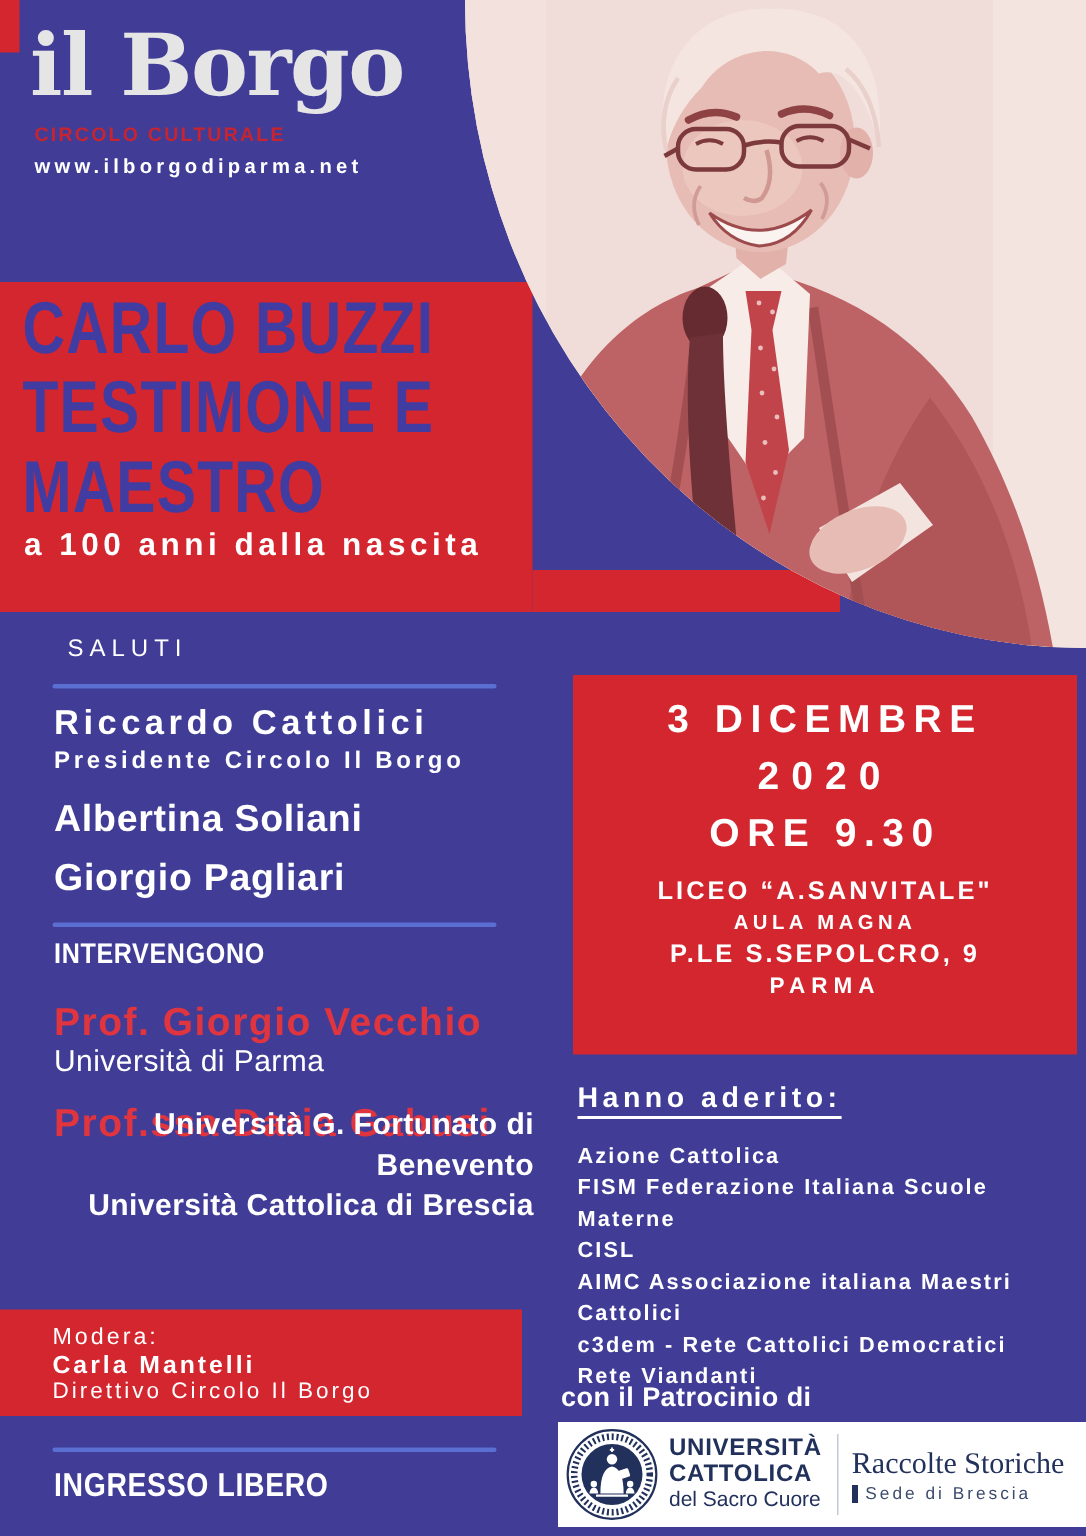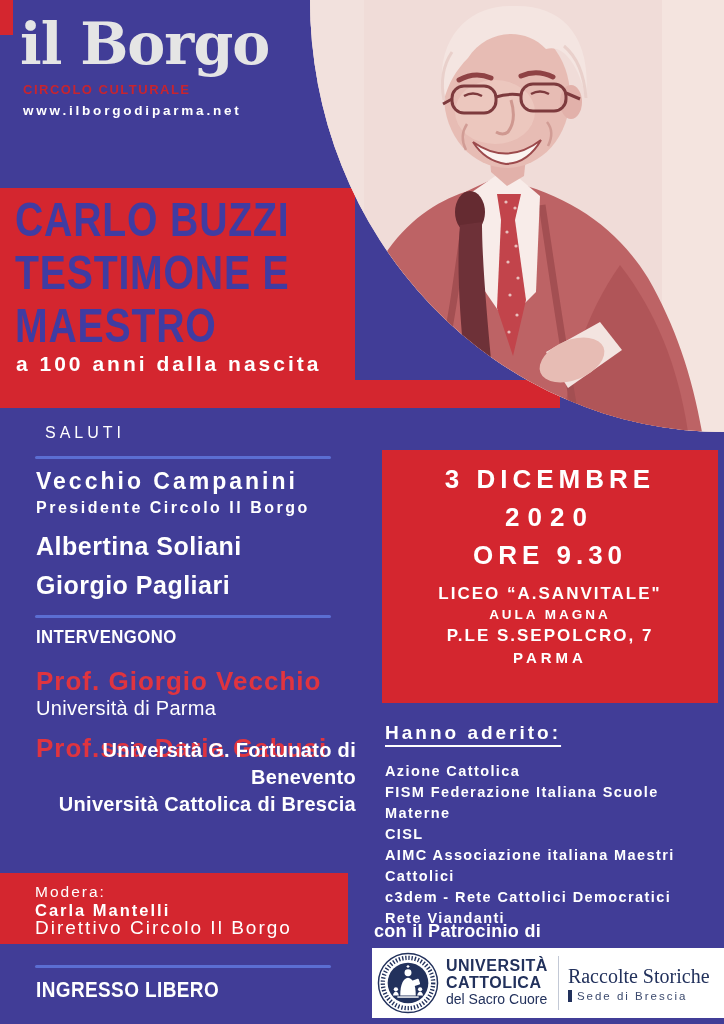--- a/index.html
+++ b/index.html
@@ -66,21 +66,21 @@
   .prof2-name { left:36px; top:733px; color:#e0343f; font-weight:bold; font-size:26px; letter-spacing:1px; white-space:nowrap; }
   .prof2-affs { left:36px; top:737px; width:320px; color:#fff; font-weight:bold; font-size:20px; line-height:27px; letter-spacing:0.3px;text-align:right; }
   .prof2-affs .aff-line-2 { white-space:nowrap; }
 
   .modera-box {
     left:0; top:873px; width:348px; height:71px; background:#d4262f;
     color:#fff; padding:10px 0 0 35px; box-sizing:border-box;
   }
   .modera-label { font-size:15.5px; letter-spacing:2px; line-height:18px; }
   .modera-name  { font-size:16.5px; font-weight:bold; letter-spacing:2px; line-height:18px; }
-  .modera-role  { font-size:19px; letter-spacing:2px; line-height:18px; }
+  .modera-role  { font-size:15px; letter-spacing:2px; line-height:18px; }
 
   .ingresso {
     left:36px; top:977px; color:#fff; font-weight:bold; font-size:22px; letter-spacing:0.5px;
     transform:scaleX(0.86); transform-origin:left top; white-space:nowrap;
   }
 
   
   .event-box {
     left:382px; top:450px; width:336px; height:253px; background:#d4262f;
     color:#ffffff; text-align:center; box-sizing:border-box; padding-top:10px;
@@ -196,21 +196,21 @@
       <ellipse cx="160" cy="212" rx="15" ry="21" fill="#652b31"></ellipse>
       <path d="M150 225 C146 270 150 330 162 432 L188 432 C178 330 172 265 172 222 Z" fill="#6e3138"></path>
 
       <path d="M236 352 L290 322 L312 350 L258 388 Z" fill="#f3e4e0"></path>
       <ellipse cx="262" cy="360" rx="34" ry="20" fill="#e7bcb4" transform="rotate(-22 262 360)"></ellipse>
     </svg>
   </div>
 
   <div class="abs saluti-heading">SALUTI</div>
   <div class="abs rule rule-1"></div>
-  <div class="abs sp1-name">Vecchio Campanini</div>
+  <div class="abs sp1-name">Riccardo Cattolici</div>
   <div class="abs sp1-role">Presidente Circolo Il Borgo</div>
   <div class="abs sp2-name">Albertina Soliani</div>
   <div class="abs sp3-name">Giorgio Pagliari</div>
   <div class="abs rule rule-2"></div>
 
   <div class="abs intervengono-heading">INTERVENGONO</div>
   <div class="abs prof1-name">Prof. Giorgio Vecchio</div>
   <div class="abs prof1-aff">Università di Parma</div>
   <div class="abs prof2-name">Prof.ssa Daria Gabusi</div>
   <div class="abs prof2-affs">
@@ -226,21 +226,21 @@
 
   <div class="abs rule rule-3"></div>
   <div class="abs ingresso">INGRESSO LIBERO</div>
 
   <div class="abs event-box">
     <div class="ev-big">3 DICEMBRE</div>
     <div class="ev-big ev-year">2020</div>
     <div class="ev-big">ORE 9.30</div>
     <div class="ev-venue">LICEO “A.SANVITALE"</div>
     <div class="ev-room">AULA MAGNA</div>
-    <div class="ev-addr">P.LE S.SEPOLCRO, 7</div>
+    <div class="ev-addr">P.LE S.SEPOLCRO, 9</div>
     <div class="ev-city">PARMA</div>
   </div>
 
   <div class="abs hanno-heading">Hanno aderito:</div>
   <div class="abs hanno-list">
     <div>Azione Cattolica</div>
     <div>FISM Federazione Italiana Scuole Materne</div>
     <div>CISL</div>
     <div>AIMC Associazione italiana Maestri Cattolici</div>
     <div>c3dem - Rete Cattolici Democratici</div>

